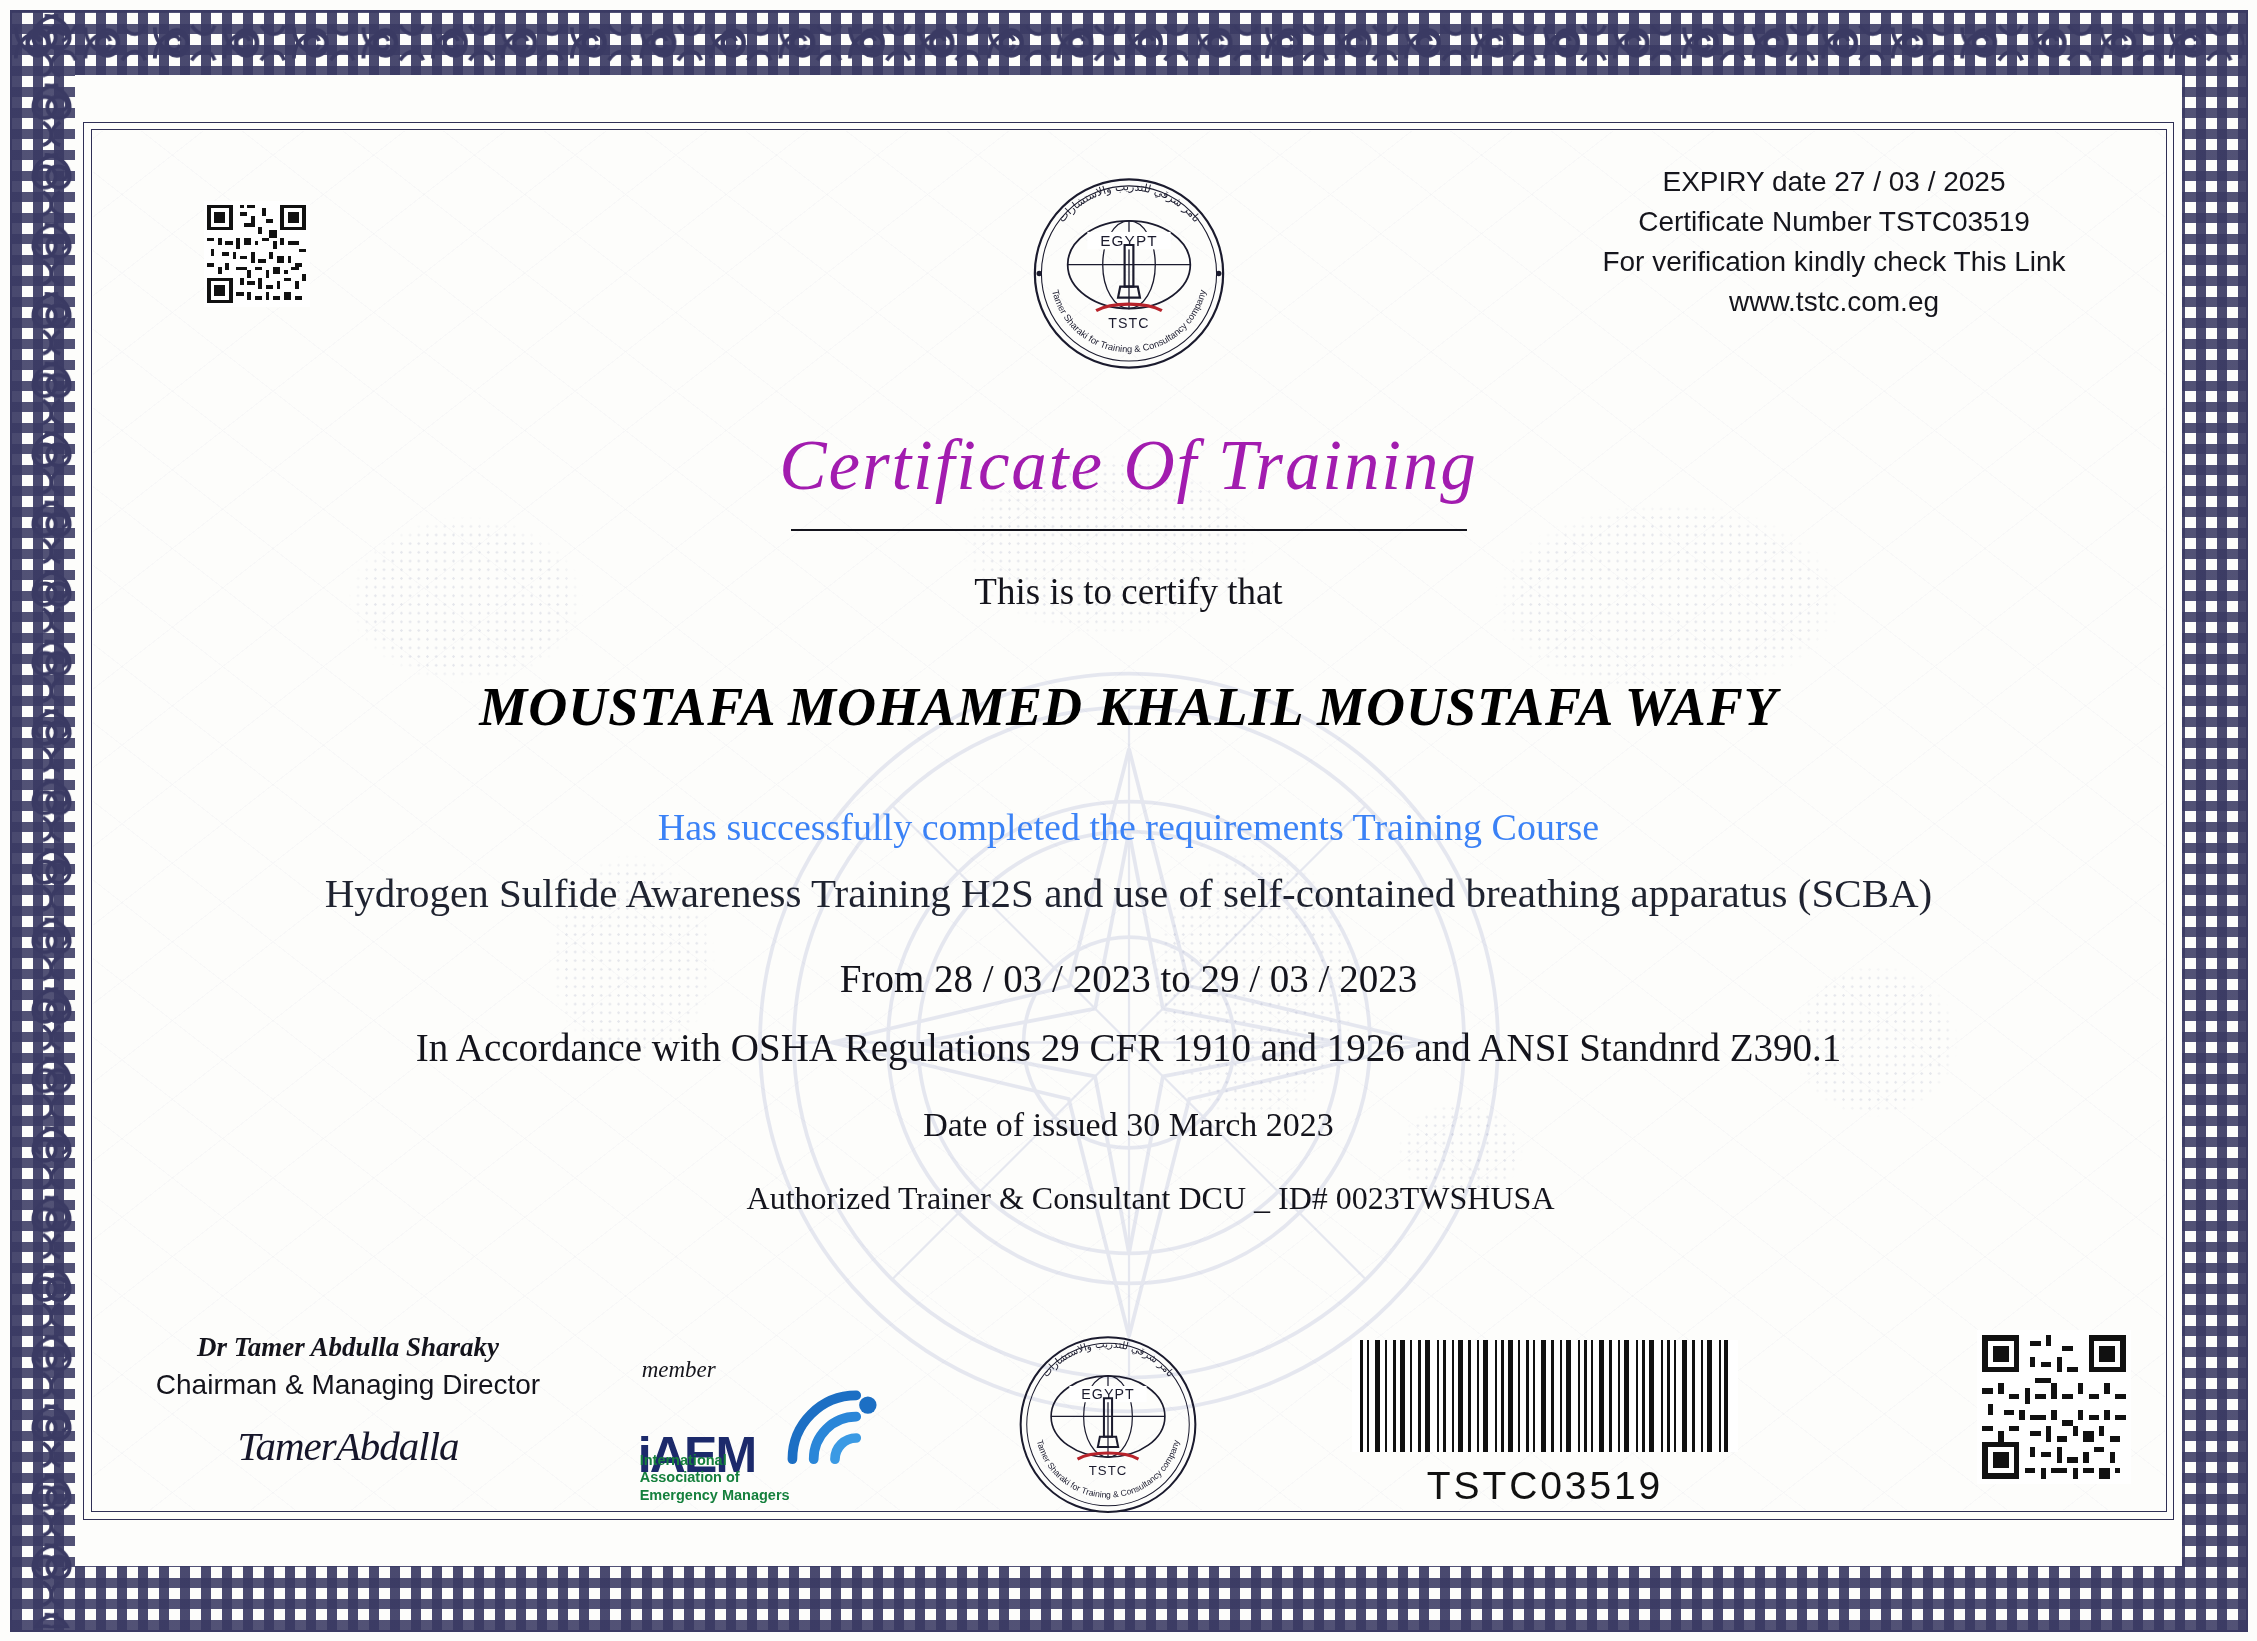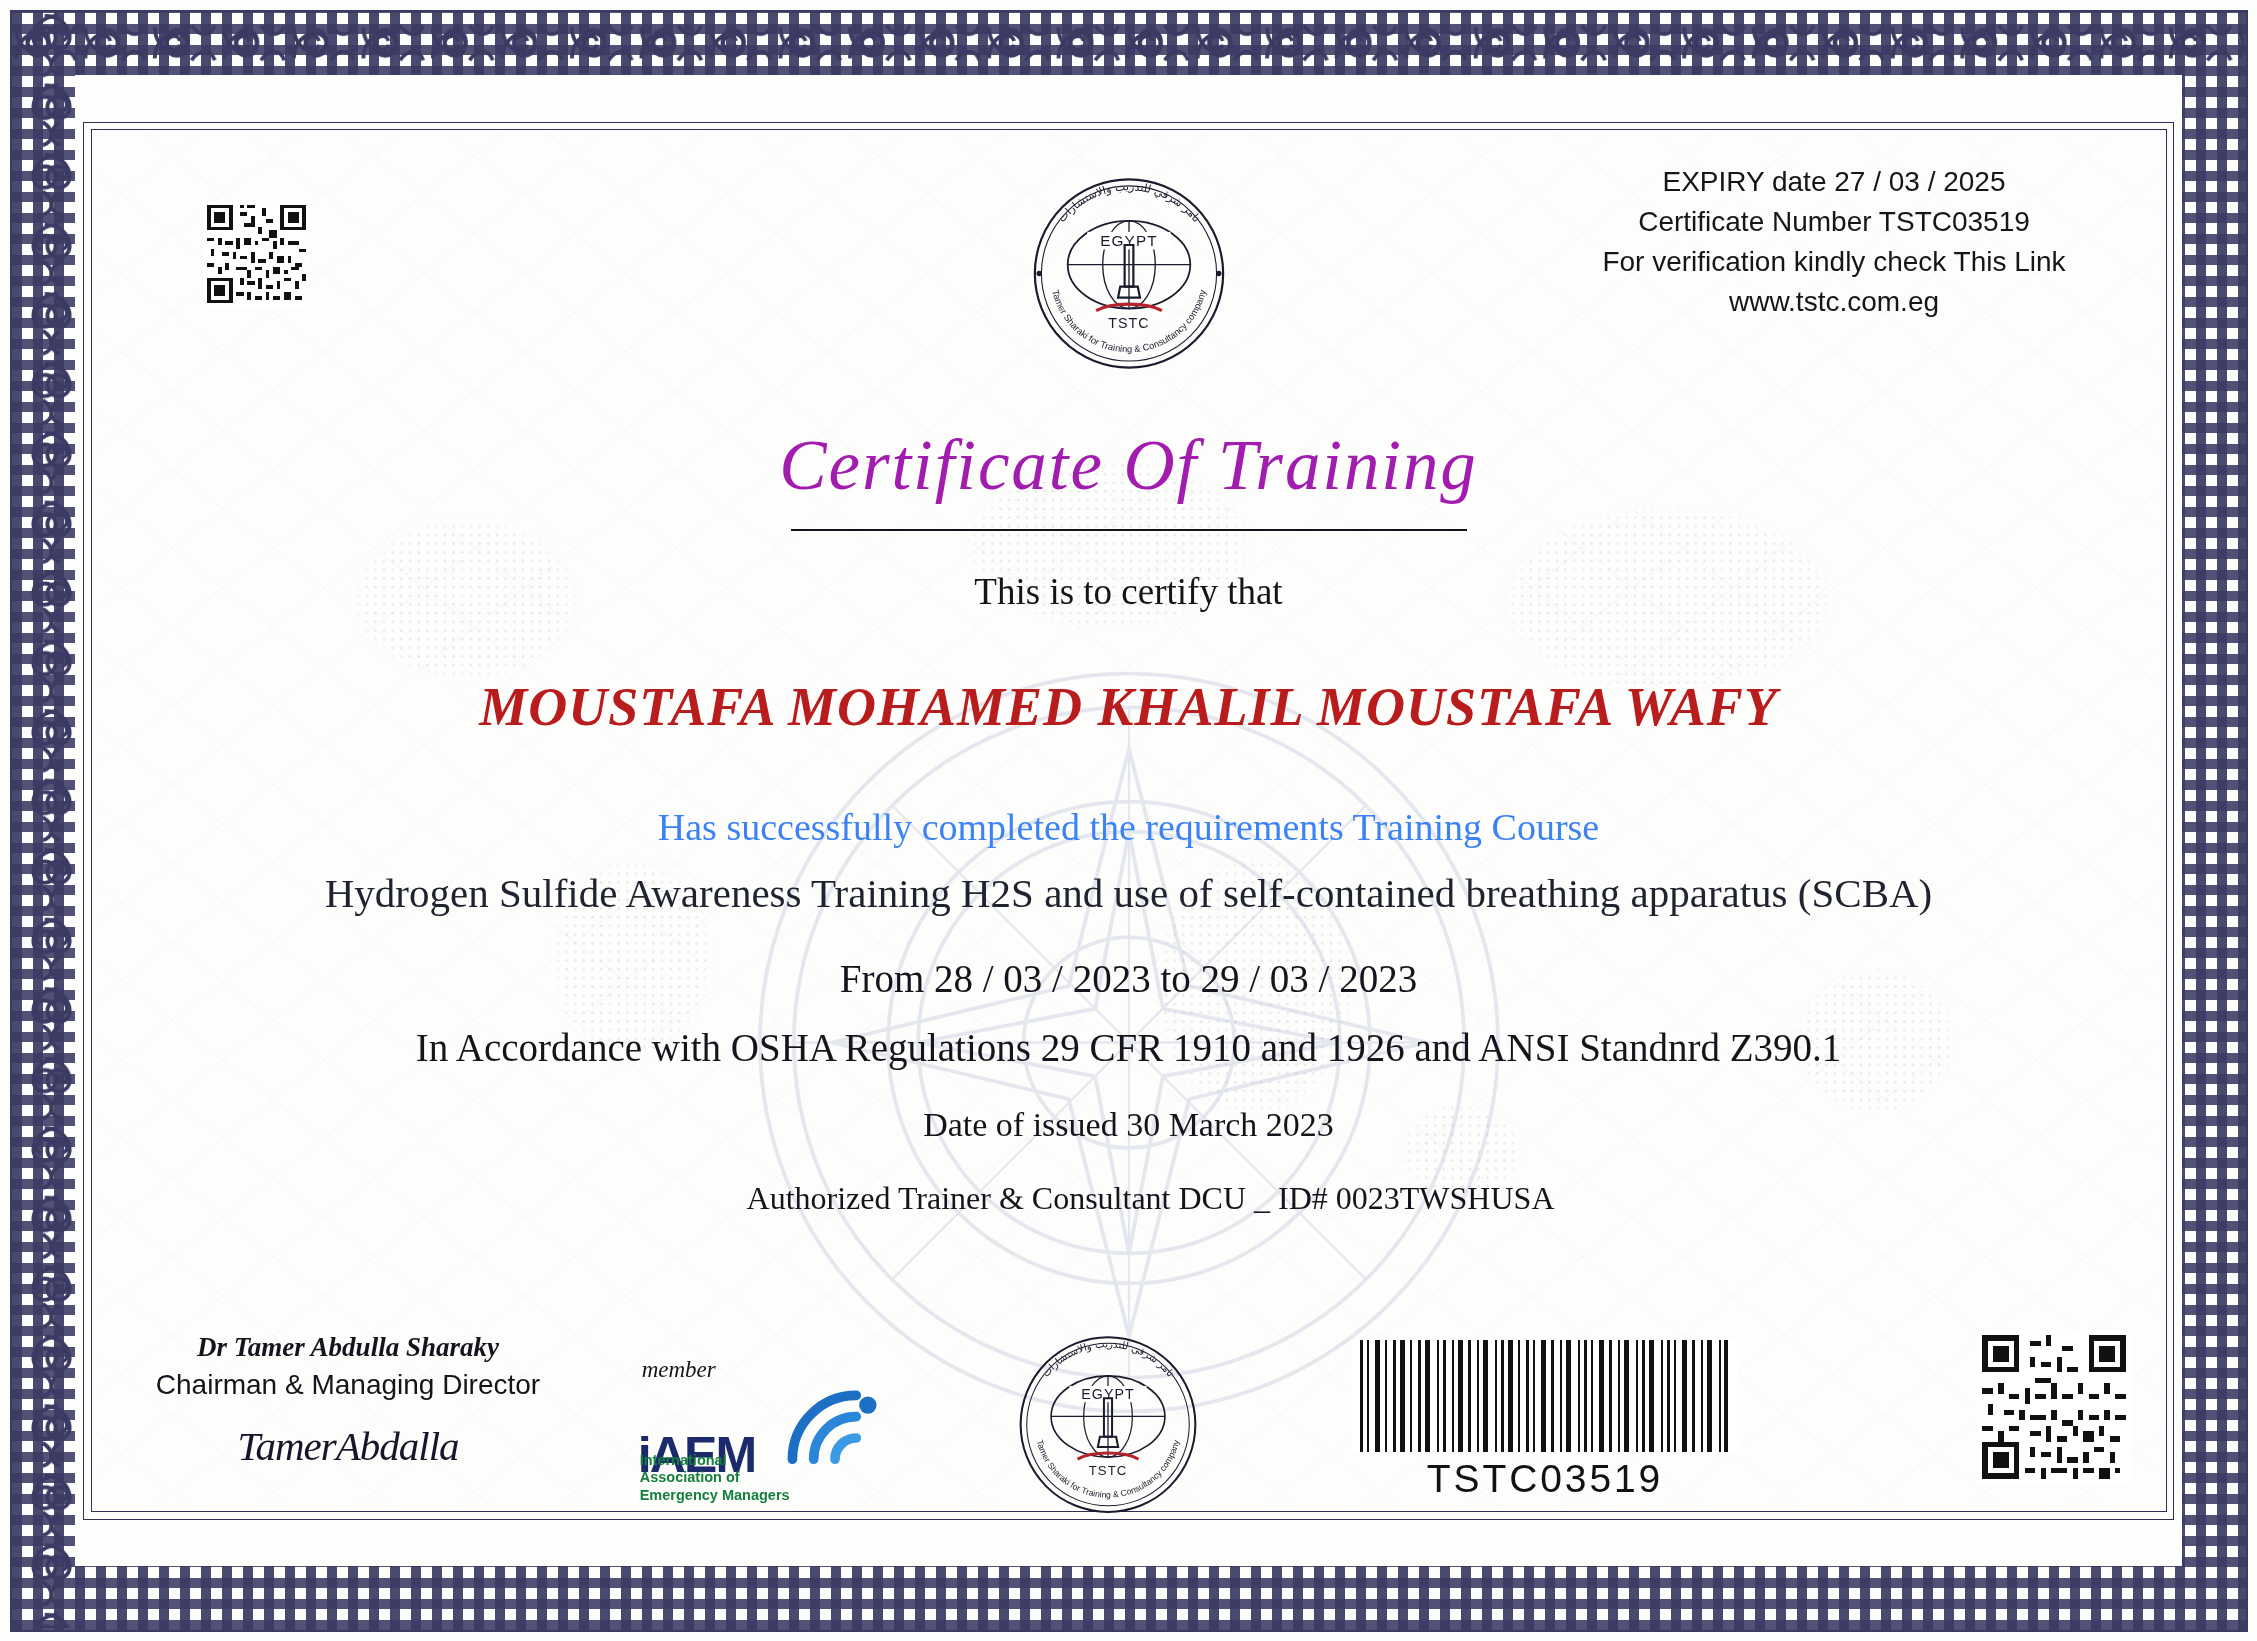--- a/index.html
+++ b/index.html
@@ -172,21 +172,21 @@
   }
   .recipient {
     position: absolute;
     left: 0; right: 0;
     top: 676px;
     text-align: center;
     font-style: italic;
     font-weight: bold;
     font-size: 54px;
     letter-spacing: 1px;
-    color: #b91c1c;
+    color: #000000;
     white-space: nowrap;
   }
   .line-completed {
     position: absolute;
     left: 0; right: 0;
     top: 787px;
     text-align: center;
     font-size: 38px;
     color: #3b82f6;
     margin-top: 18px;
@@ -316,21 +316,21 @@
     top: 1340px;
     width: 406px;
     text-align: center;
   }
   .barcode {
     width: 386px;
     height: 112px;
     margin: 0 auto;
   }
   .barcode-label {
-    margin-top: 1px;
+    margin-top: 8px;
     font-family: "Liberation Sans", sans-serif;
     font-size: 39px;
     letter-spacing: 2.9px;
     color: #111;
   }
 
   .qr-bottom {
     position: absolute;
     right: 126px;
     top: 1330px;

